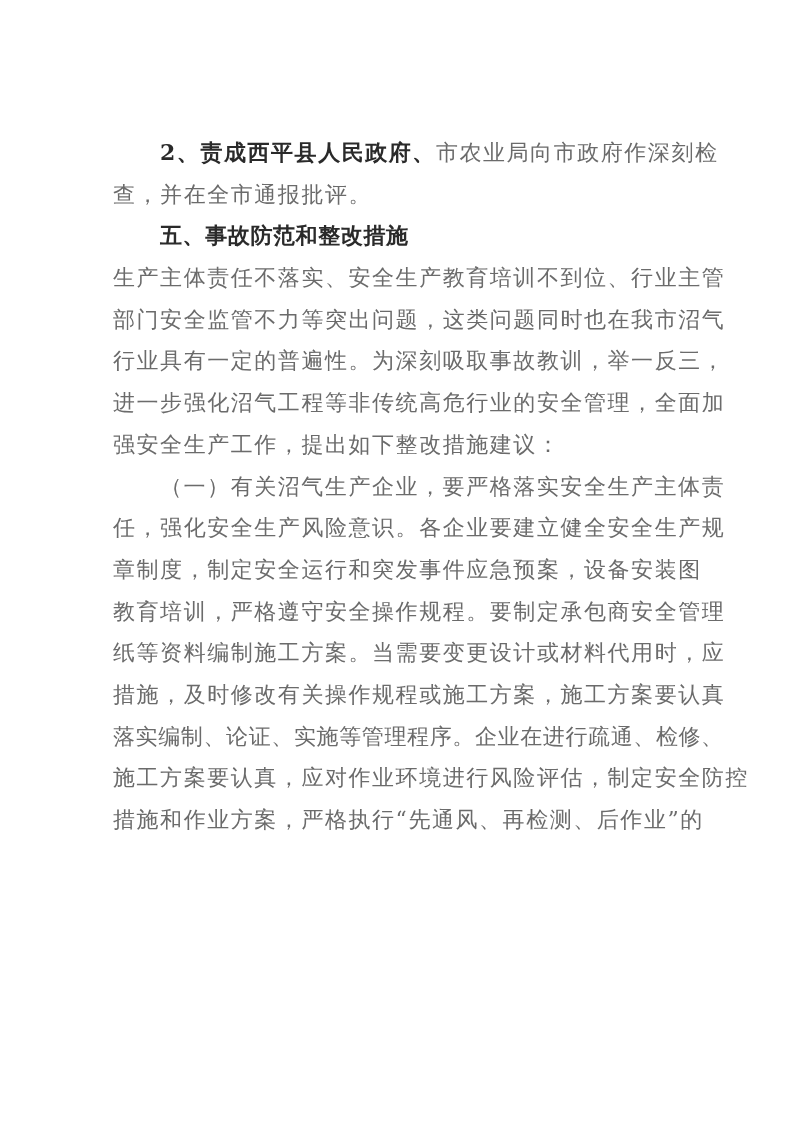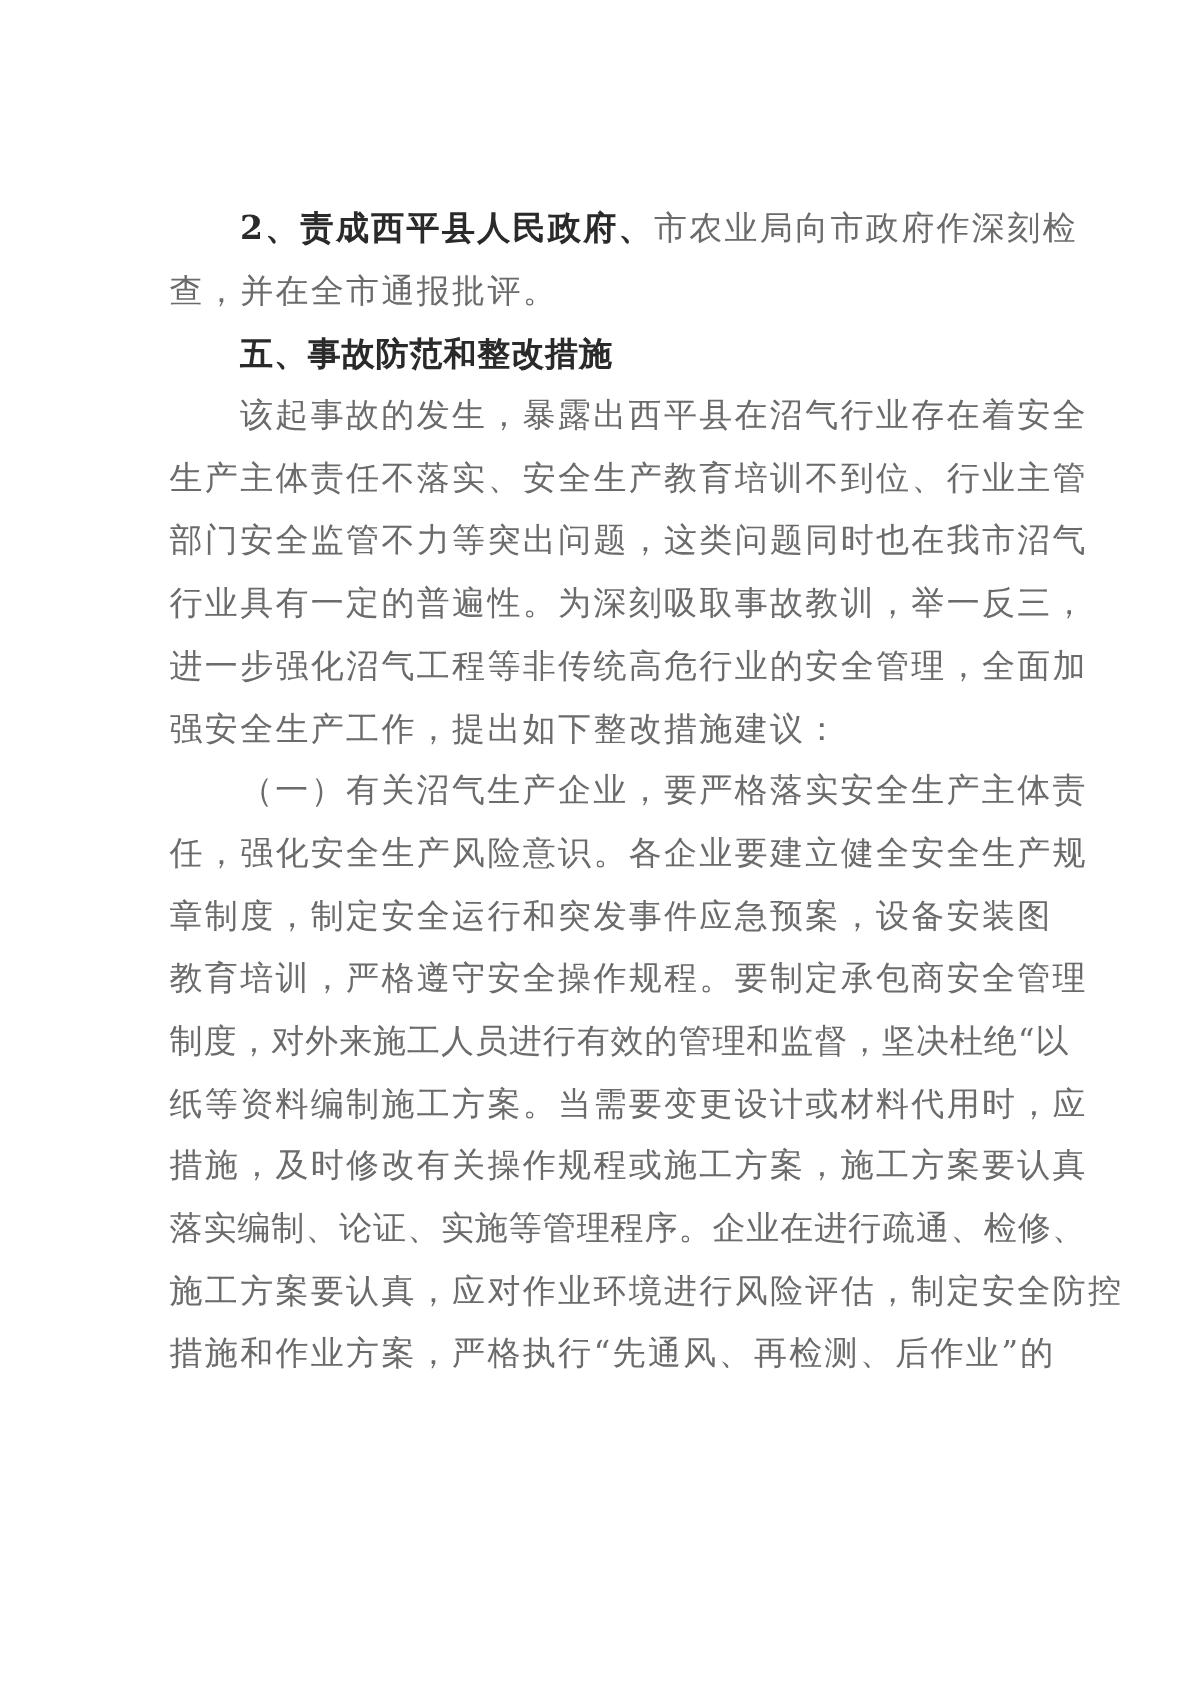--- a/index.html
+++ b/index.html
@@ -52,30 +52,28 @@
 </style>
 </head>
 <body>
 
 <div class="page">
   <div class="textblock">
 
   <div class="line indent"><span class="seg-bold">2、责成西平县人民政府、</span><span class="seg-normal">市农业局向市政府作深刻检</span></div>
       <div class="line"><span class="seg-normal">查，并在全市通报批评。</span></div>
       <div class="line indent heading"><span class="seg-bold">五、事故防范和整改措施</span></div>
-      <div class="line indent"><span class="seg-normal">该起事故的发生，暴露出西平县在沼气行业存在着安全</span></div>
       <div class="line"><span class="seg-normal">生产主体责任不落实、安全生产教育培训不到位、行业主管</span></div>
       <div class="line"><span class="seg-normal">部门安全监管不力等突出问题，这类问题同时也在我市沼气</span></div>
       <div class="line"><span class="seg-normal">行业具有一定的普遍性。为深刻吸取事故教训，举一反三，</span></div>
       <div class="line"><span class="seg-normal">进一步强化沼气工程等非传统高危行业的安全管理，全面加</span></div>
       <div class="line"><span class="seg-normal">强安全生产工作，提出如下整改措施建议：</span></div>
       <div class="line indent"><span class="seg-normal">（一）有关沼气生产企业，要严格落实安全生产主体责</span></div>
       <div class="line"><span class="seg-normal">任，强化安全生产风险意识。各企业要建立健全安全生产规</span></div>
       <div class="line"><span class="seg-normal">章制度，制定安全运行和突发事件应急预案，设备安装图</span></div>
       <div class="line"><span class="seg-normal">教育培训，严格遵守安全操作规程。要制定承包商安全管理</span></div>
-      <div class="line tight"><span class="seg-normal">制度，对外来施工人员进行有效的管理和监督，坚决杜绝“以</span></div>
       <div class="line"><span class="seg-normal">纸等资料编制施工方案。当需要变更设计或材料代用时，应</span></div>
       <div class="line"><span class="seg-normal">措施，及时修改有关操作规程或施工方案，施工方案要认真</span></div>
       <div class="line tight"><span class="seg-normal">落实编制、论证、实施等管理程序。企业在进行疏通、检修、</span></div>
       <div class="line"><span class="seg-normal">施工方案要认真，应对作业环境进行风险评估，制定安全防控</span></div>
       <div class="line"><span class="seg-normal">措施和作业方案，严格执行“先通风、再检测、后作业”的</span></div>
     </div>
 </div>
 
 </body></html>

